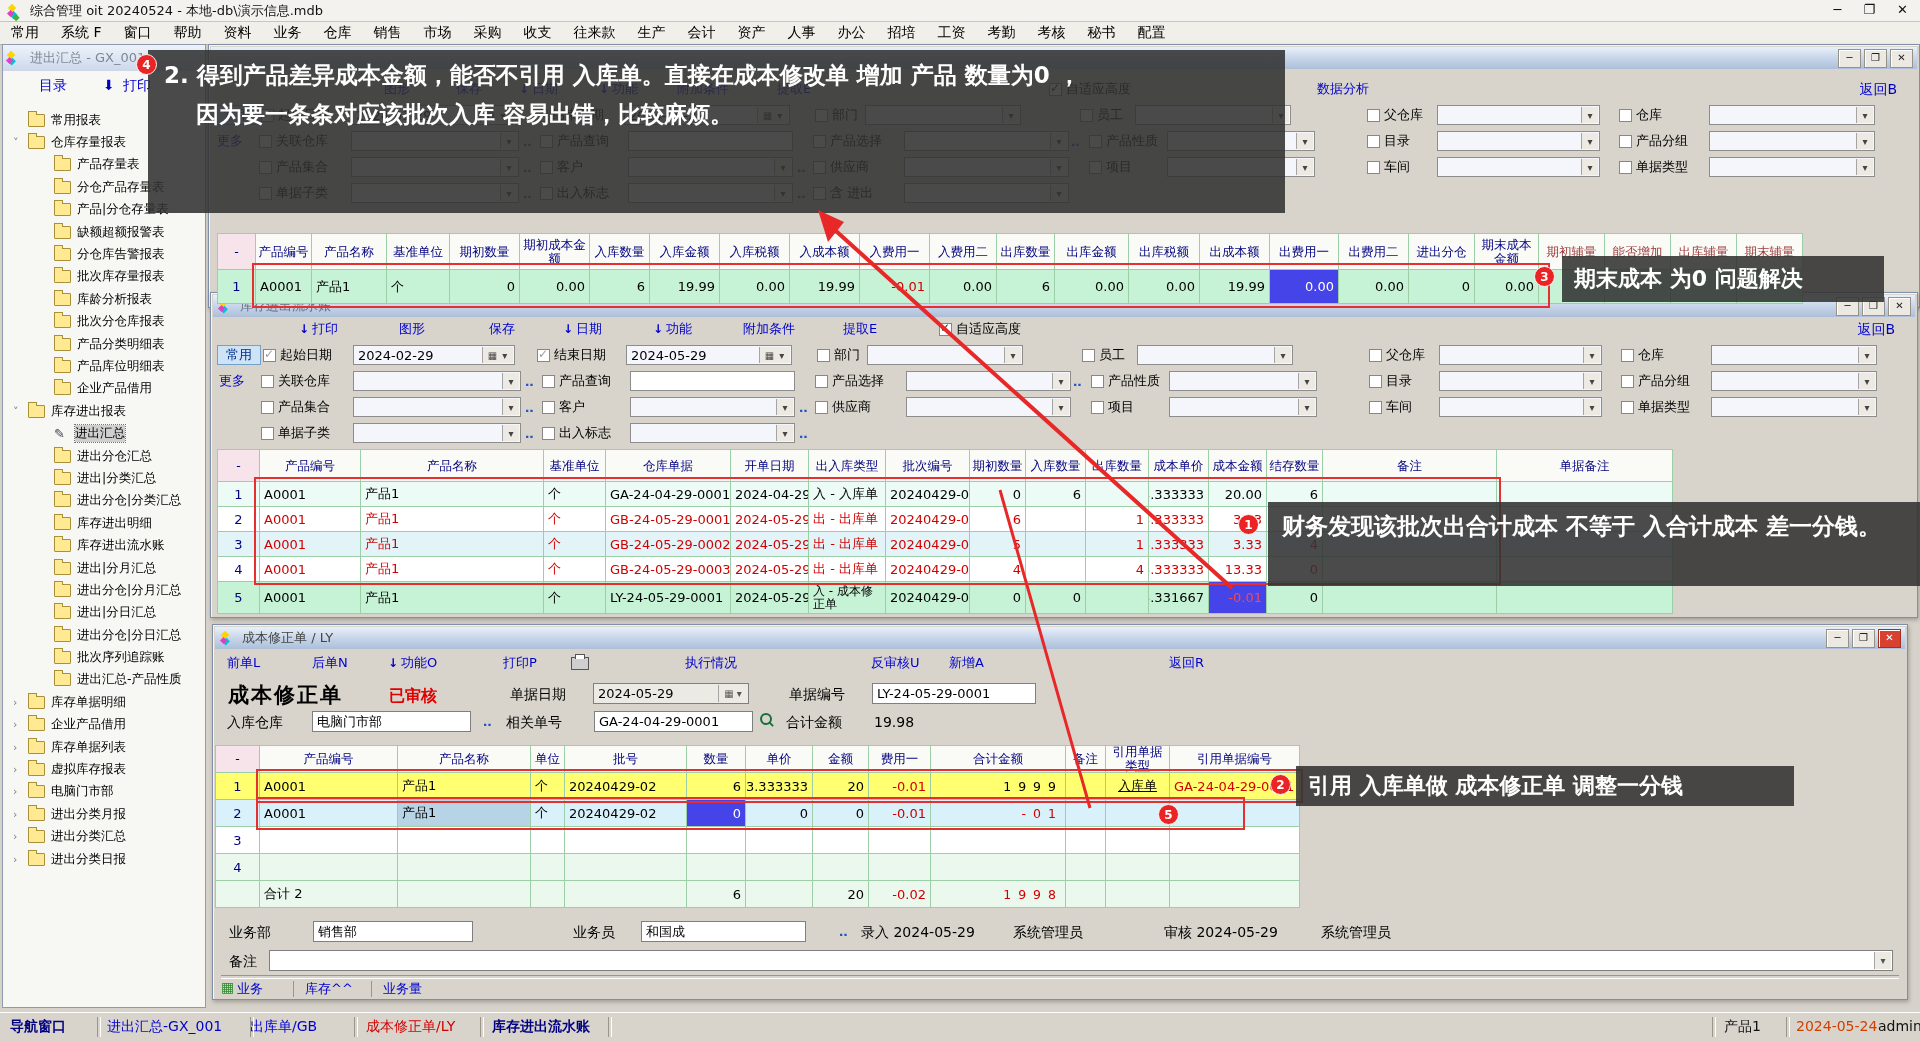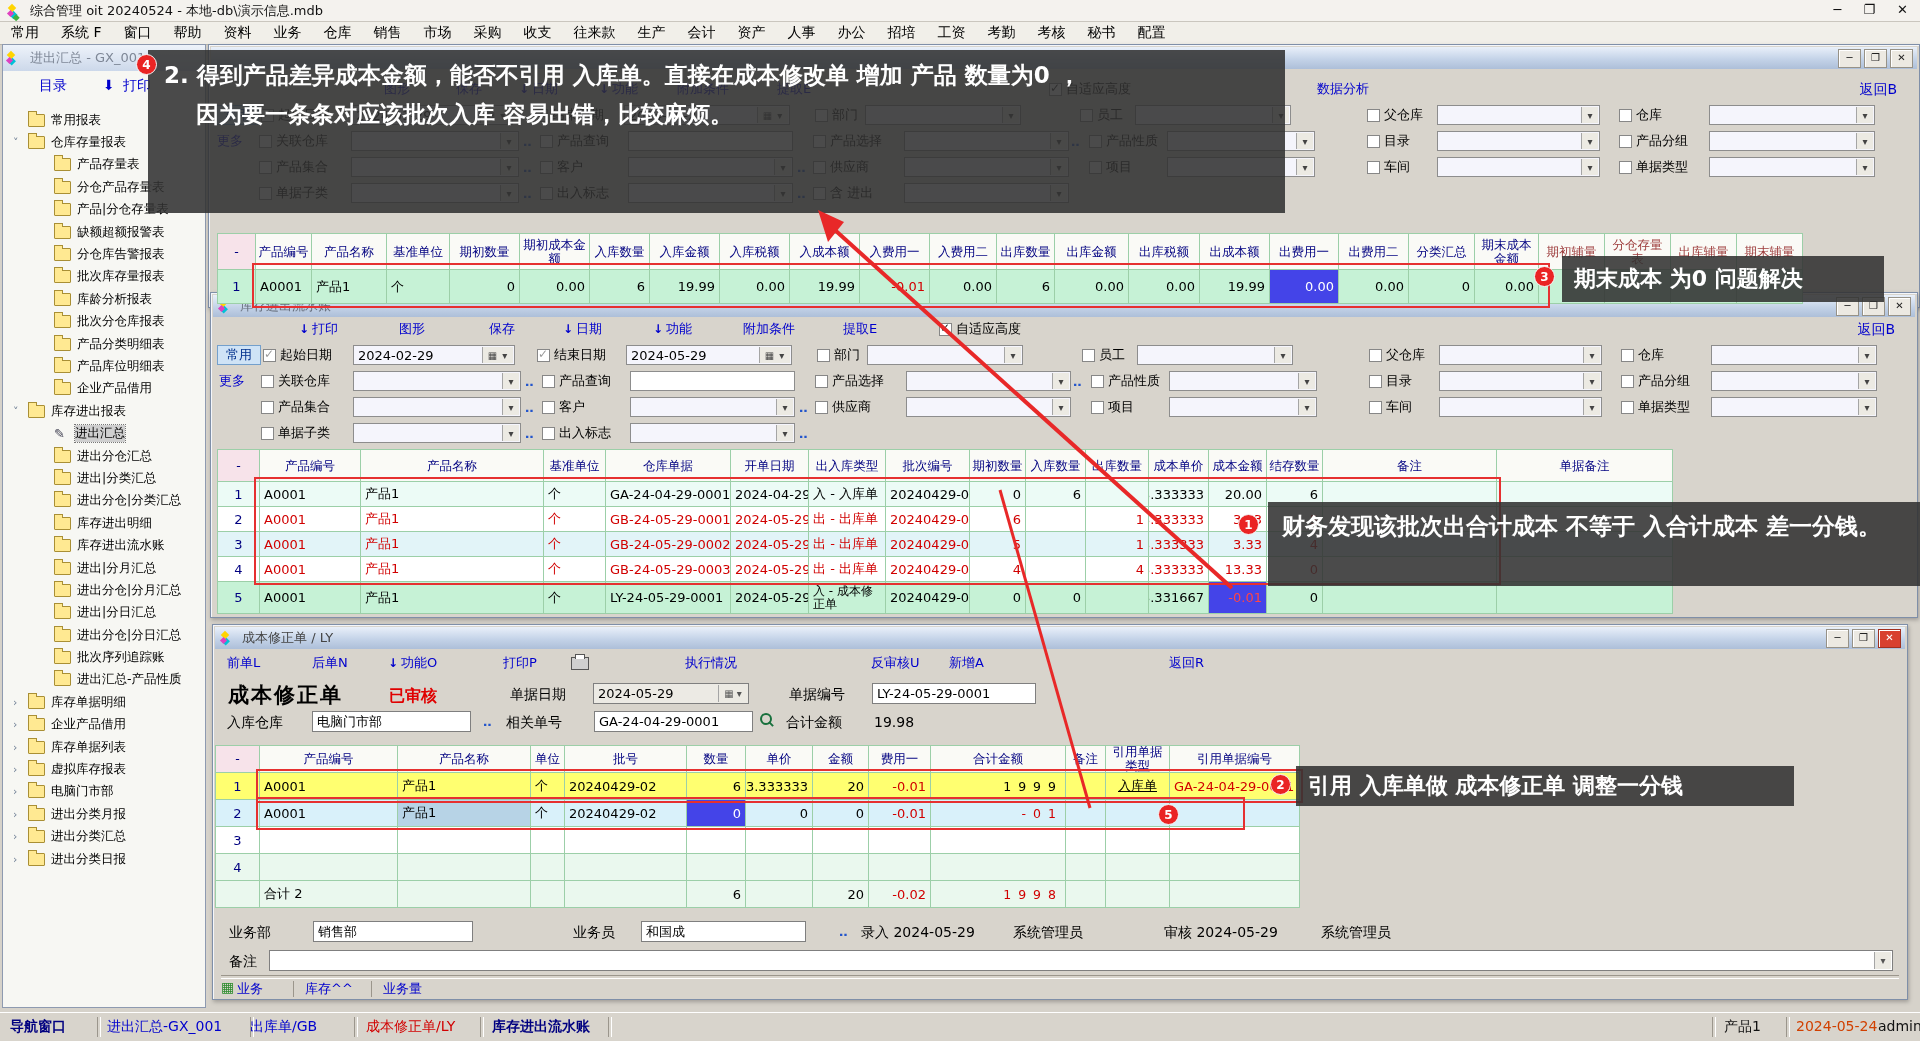--- a/index.html
+++ b/index.html
@@ -897,24 +897,24 @@
           <span class="tc">入库税额</span>
           <span class="tc">入成本额</span>
           <span class="tc">入费用一</span>
           <span class="tc">入费用二</span>
           <span class="tc">出库数量</span>
           <span class="tc">出库金额</span>
           <span class="tc">出库税额</span>
           <span class="tc">出成本额</span>
           <span class="tc">出费用一</span>
           <span class="tc">出费用二</span>
-          <span class="tc">分类汇总</span>
+          <span class="tc">进出分仓</span>
           <span class="tc">期末成本金额</span>
           <span class="tc hred">期初辅量</span>
-          <span class="tc hred">分仓存量表</span>
+          <span class="tc hred">能否增加</span>
           <span class="tc hred">出库辅量</span>
           <span class="tc hred">期末辅量</span>
         </div>
       <div>
 
           <div class="trow r-mint">
 
           <span class="tc num">1</span>
             <span class="tc l">A0001</span>
             <span class="tc l">产品1</span>

